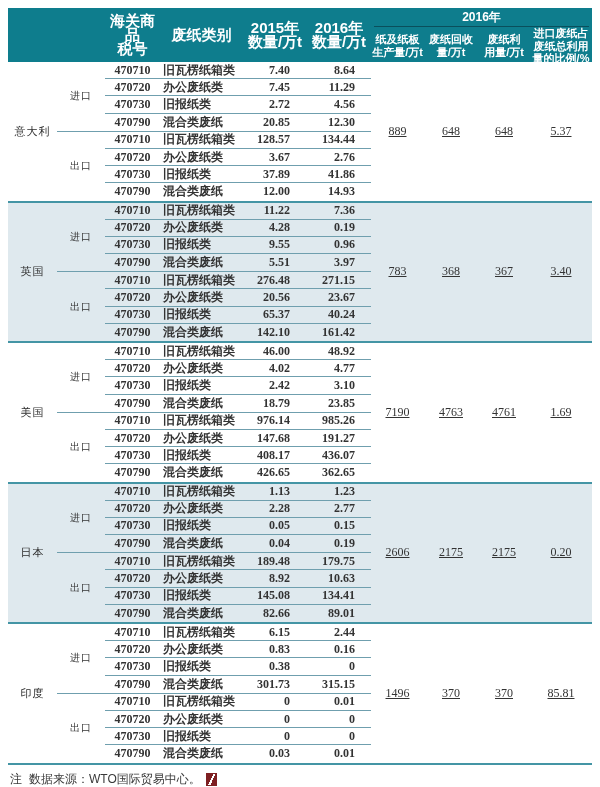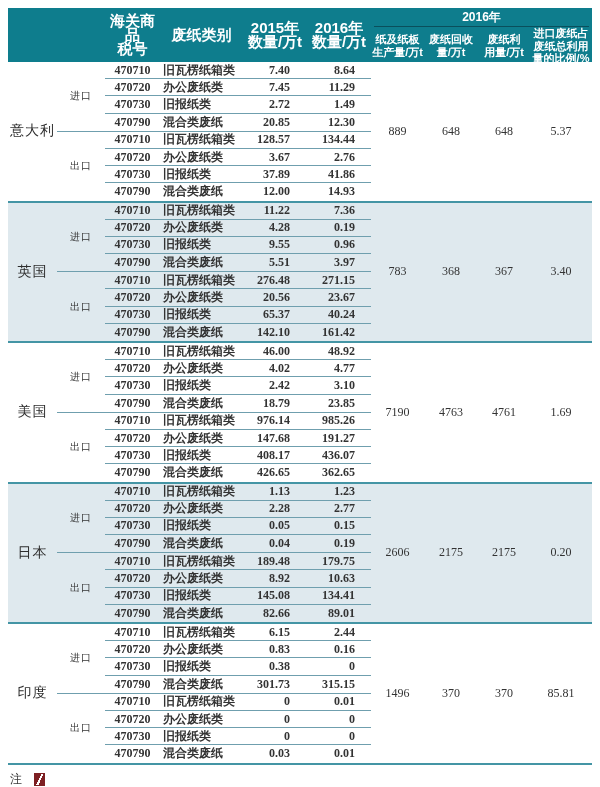--- a/index.html
+++ b/index.html
@@ -24,39 +24,39 @@
   .th-sub .th { font-size:11px; line-height:12.5px; }
   .th.prod { width:53px; } .th.recv { width:54px; }
   .th.util { width:52px; } .th.ratio { width:62px; }
 
   
   #blocks { border-bottom:2px solid #4495a5; }
   .block { display:flex; border-top:2px solid #4495a5; background:#fff; }
   .block:first-child { border-top:none; }
   .block.alt { background:#dfe9ee; }
   .c-country { width:49px; display:flex; align-items:center; justify-content:center;
-               font-size:14px; color:#2e2e2e; letter-spacing:1px; }
+               font-size:11px; color:#2e2e2e; letter-spacing:1px; }
   .c-main { width:314px; }
   .group { display:flex; }
   .group.top { border-bottom:1px solid #6f9fae; }
   .c-dir { width:48px; display:flex; align-items:center; justify-content:center;
            font-size:10px; letter-spacing:1px; }
   .g-rows { flex:1; }
   .row { display:flex; align-items:center; height:17.2px; box-sizing:border-box;font-weight:bold; }
   .row:not(:last-child) { border-bottom:1px solid #6f9fae; }
   .cell { font-size:12px; white-space:nowrap; }
   .cell.code { width:55px; text-align:center; font-family:"Liberation Serif","DejaVu Serif",serif; }
   .cell.cat  { width:83px; padding-left:3px; box-sizing:border-box; }
   .cell.q15  { width:64px; text-align:right; padding-right:17px; box-sizing:border-box;
                font-family:"Liberation Serif","DejaVu Serif",serif; }
   .cell.q16  { width:64px; text-align:right; padding-right:16px; box-sizing:border-box;
                font-family:"Liberation Serif","DejaVu Serif",serif; }
   .c-stats { flex:1; display:flex; align-items:center;
              font-family:"Liberation Serif","DejaVu Serif",serif; font-size:12px; }
-  .stat { text-align:center; }
+  .stat { text-align:center;text-decoration:underline; }
   .stat.s0 { width:53px; } .stat.s1 { width:54px; }
   .stat.s2 { width:52px; } .stat.s3 { width:62px; }
 
   
   .footer { padding:6px 2px 0 2px; font-size:12px; color:#3a3a3a;
             display:flex; align-items:center; }
   .note-label { margin-right:7px; }
   .endmark { display:inline-block; width:9px; height:11px; margin-left:5px;
              background:linear-gradient(115deg,#7e1f22 45%,#ffffff 45%,#ffffff 60%,#7e1f22 60%);
              border:1px solid #7e1f22; }
@@ -123,21 +123,21 @@
               <div class="row">
                 <div class="cell code">470720</div>
                 <div class="cell cat">办公废纸类</div>
                 <div class="cell q15">7.45</div>
                 <div class="cell q16">11.29</div>
               </div>
               <div class="row">
                 <div class="cell code">470730</div>
                 <div class="cell cat">旧报纸类</div>
                 <div class="cell q15">2.72</div>
-                <div class="cell q16">1.49</div>
+                <div class="cell q16">4.56</div>
               </div>
               <div class="row">
                 <div class="cell code">470790</div>
                 <div class="cell cat">混合类废纸</div>
                 <div class="cell q15">20.85</div>
                 <div class="cell q16">12.30</div>
               </div>
             </div>
           </div>
           <div class="group">
@@ -450,16 +450,17 @@
           <div class="stat s0">1496</div>
           <div class="stat s1">370</div>
           <div class="stat s2">370</div>
           <div class="stat s3">85.81</div>
         </div>
       </div>
     </div>
 
   <div class="footer">
     <span class="note-label">注</span>
+    <span>数据来源：WTO国际贸易中心。</span>
     <span class="endmark"></span>
   </div>
 
 </div>
 
 </body></html>

